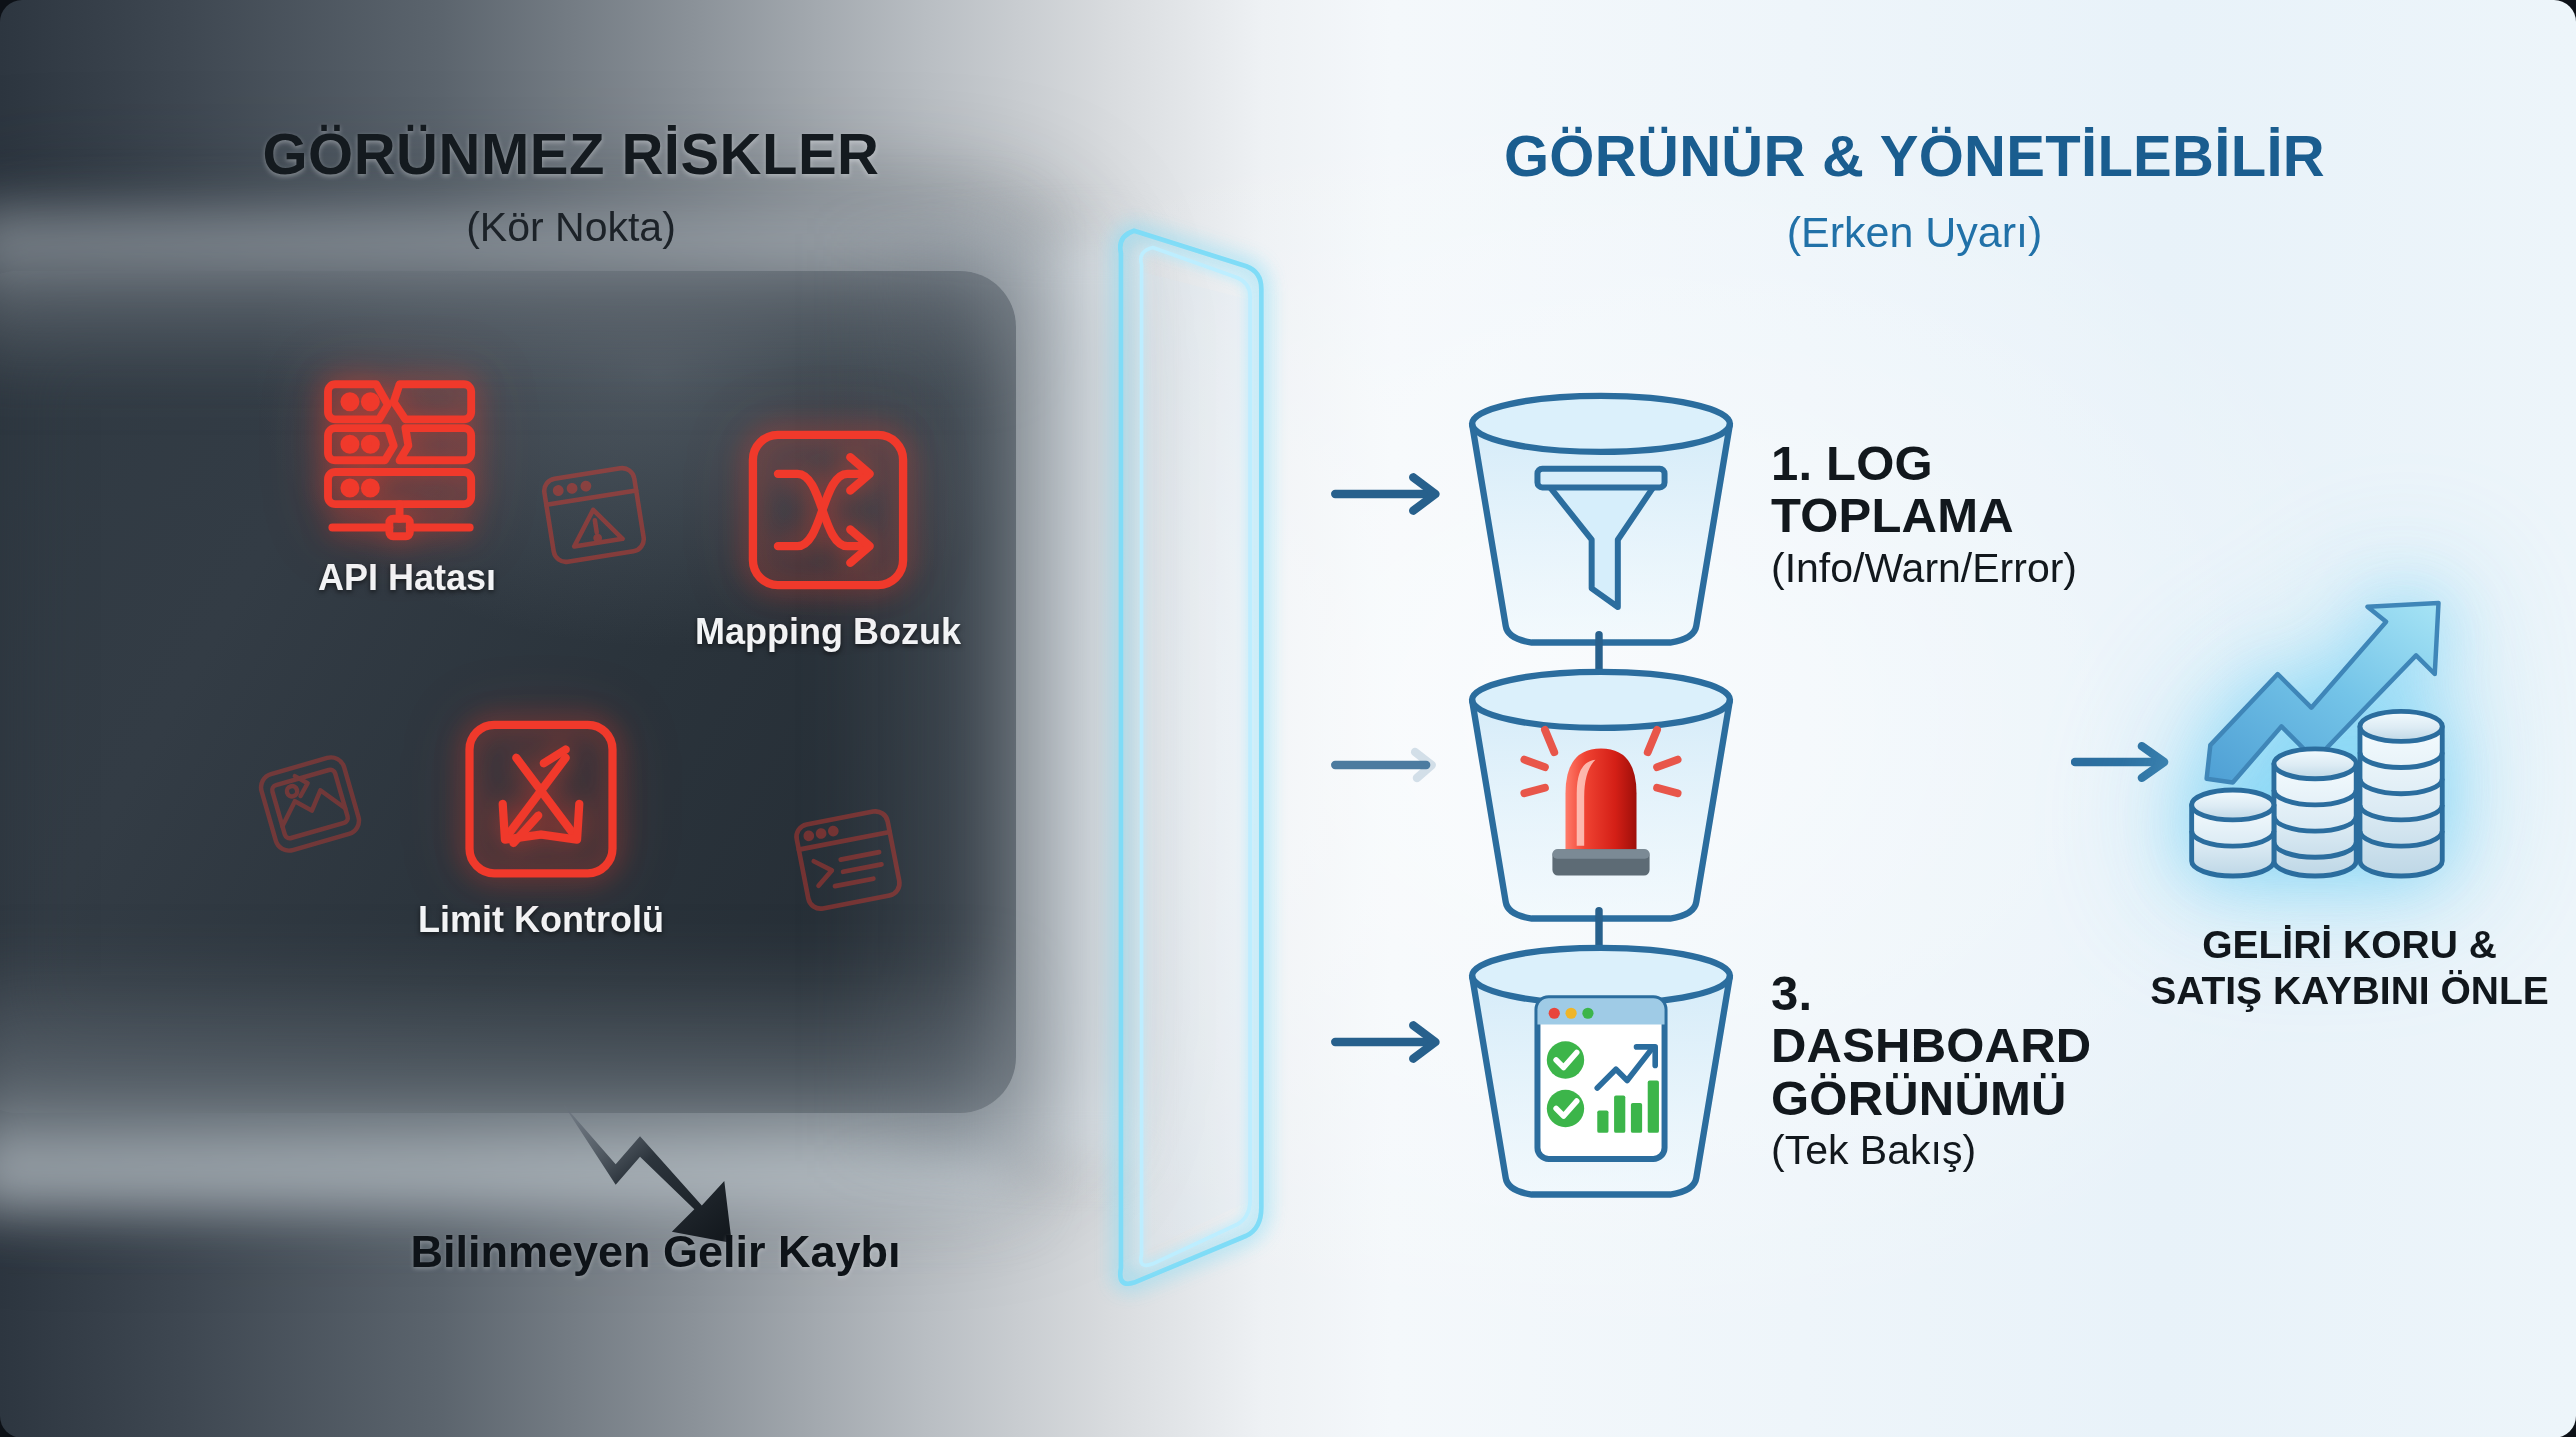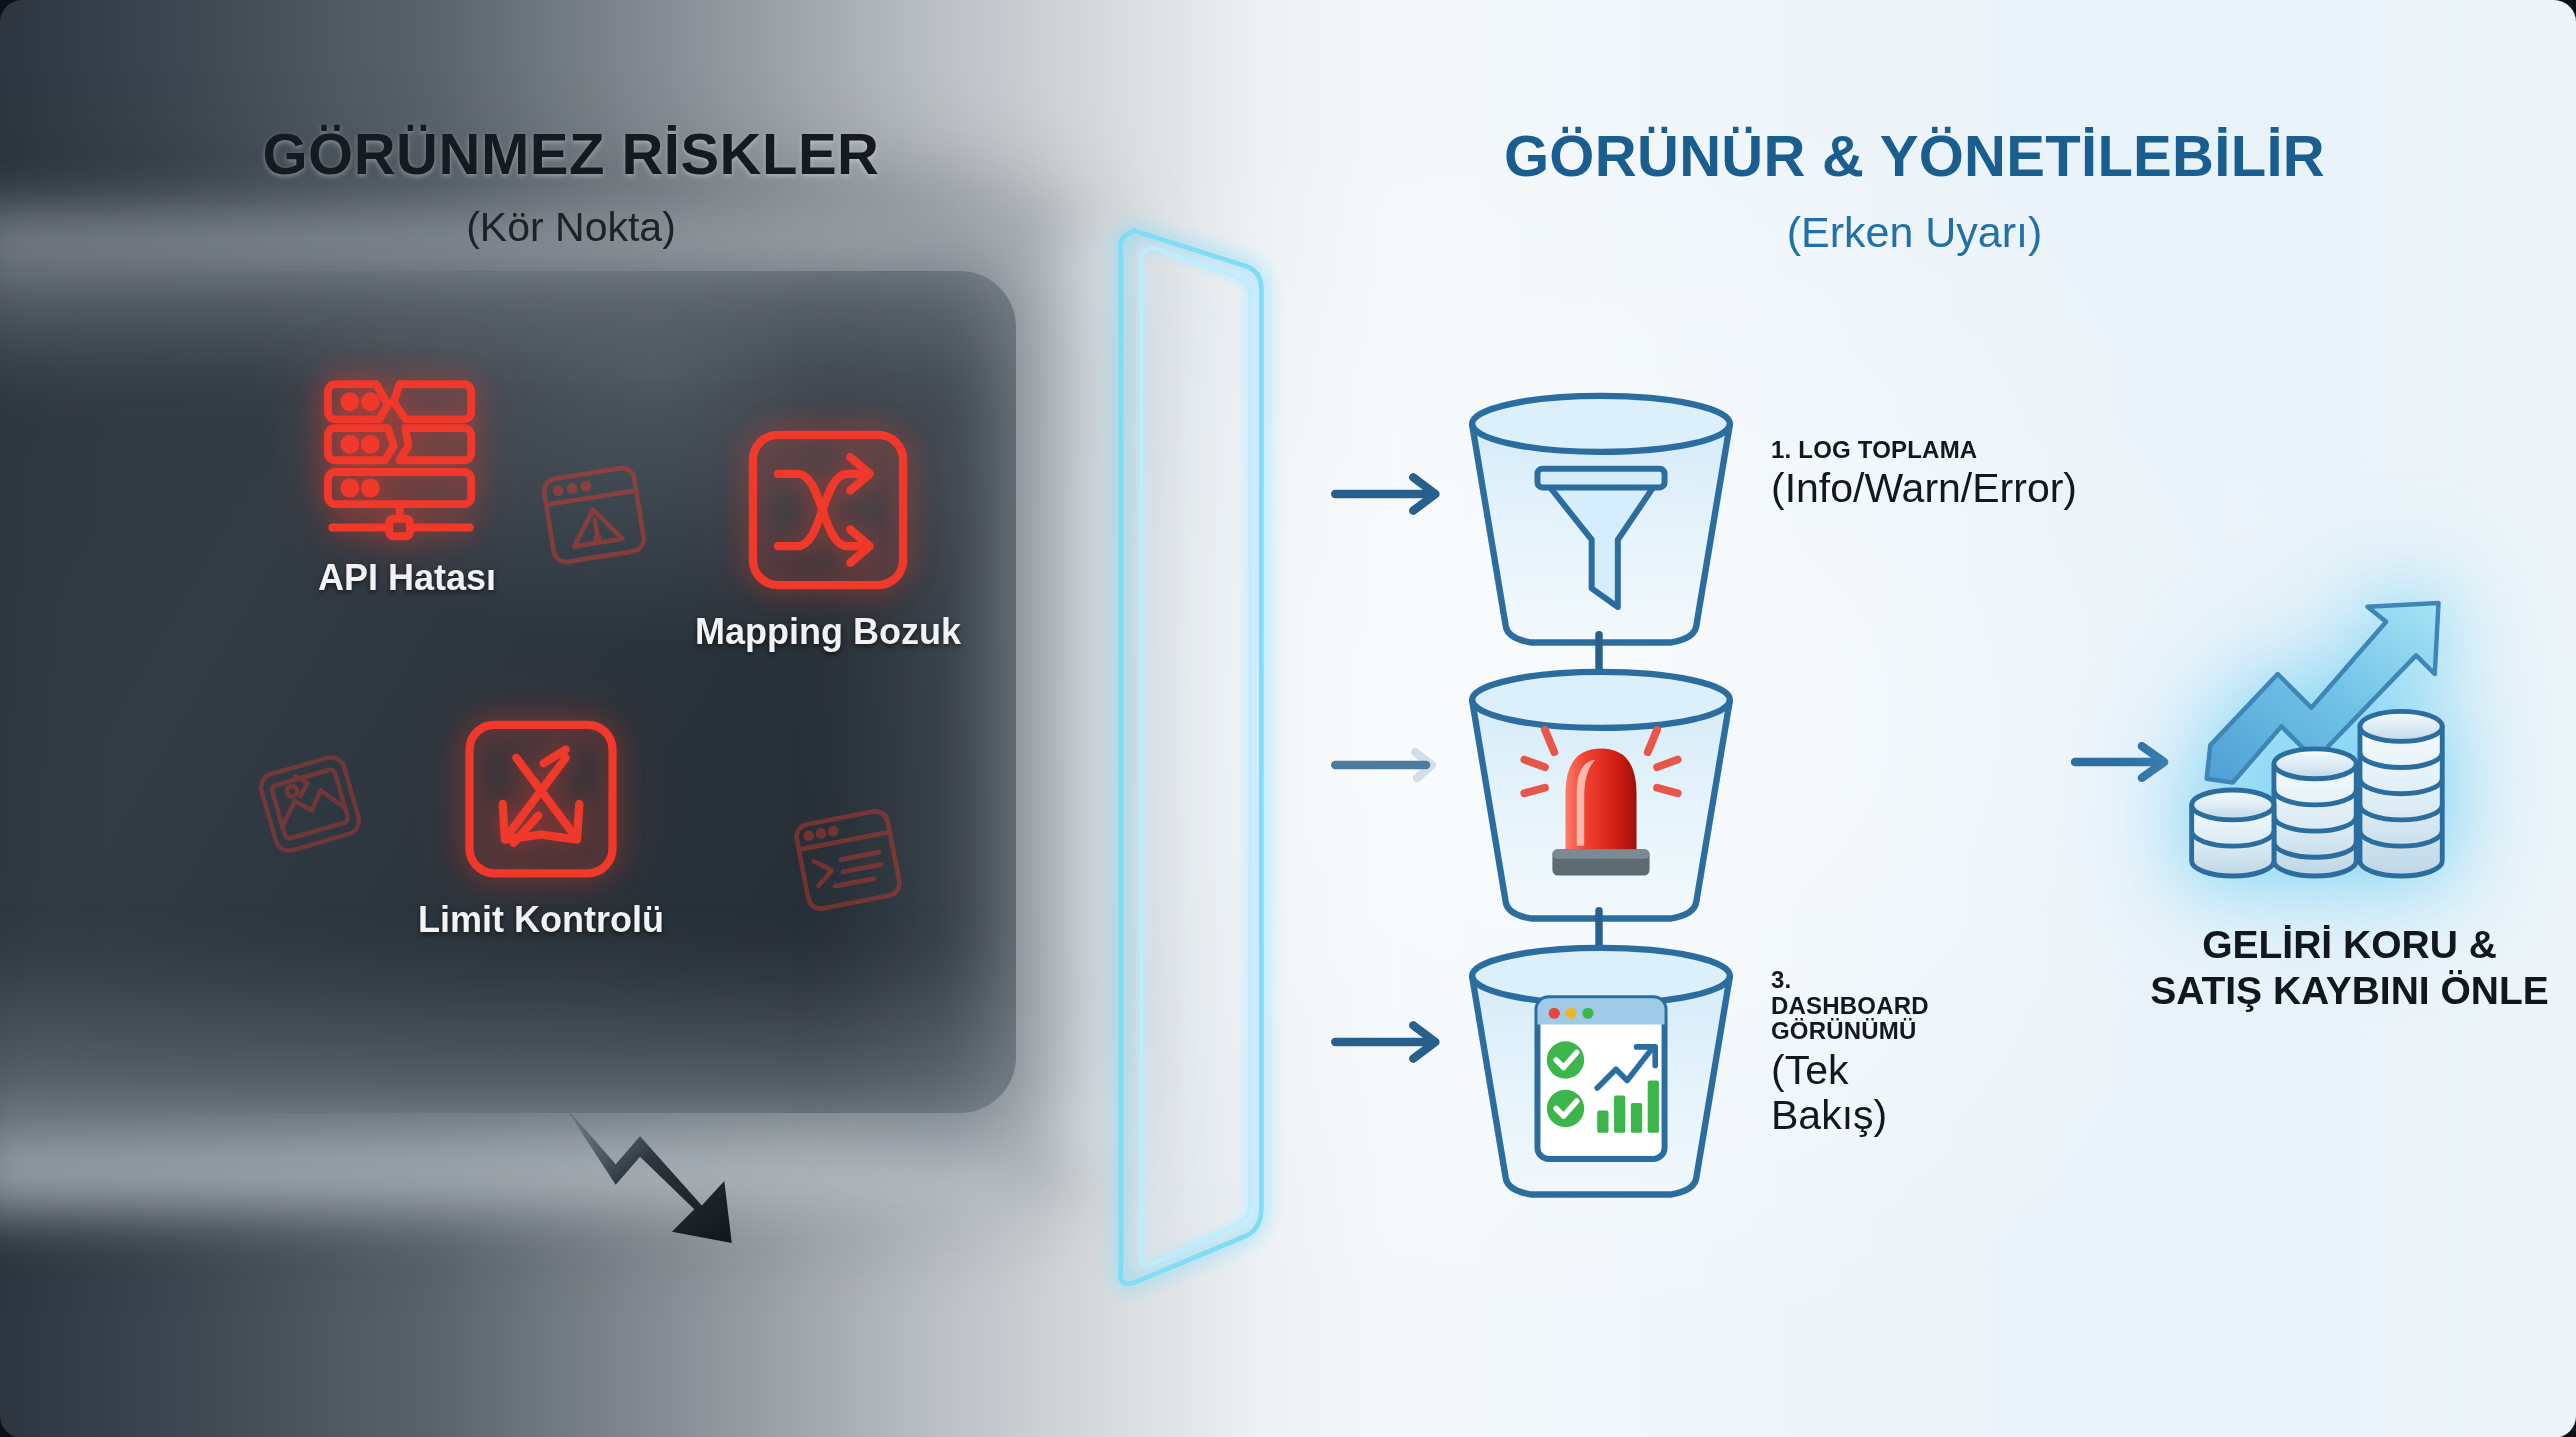--- a/index.html
+++ b/index.html
@@ -92,21 +92,21 @@
     text-shadow:0 1.9px 4.7px rgba(255,255,255,.25);
   }
 
   
   .portal{position:absolute;left:1076px;top:197px;}
 
   
   .stage-row{position:absolute;}
   .stage-txt{position:absolute;}
   .stage-title{
-    color:#12181d;font-size:24px;font-weight:bold;line-height:1.07;letter-spacing:0.2px;
+    color:#12181d;font-size:49px;font-weight:bold;line-height:1.07;letter-spacing:0.2px;
   }
   .stage-sub{color:#12181d;font-size:41px;line-height:1.1;margin-top:3.7px;}
 
   
   .outcome-icon{position:absolute;left:2158px;top:599px;
     filter:drop-shadow(0 0 36px rgba(120,210,245,.8)) drop-shadow(0 0 66px rgba(120,210,245,.45));}
   .outcome-text{
     position:absolute;left:2106px;top:922px;width:487px;text-align:center;
     color:#11171c;font-size:39px;font-weight:bold;line-height:1.18;
   }
@@ -229,20 +229,21 @@
       <defs>
         <linearGradient id="lossg" x1="0" y1="0" x2="1" y2="1">
           <stop offset="0%" stop-color="#6b7480" stop-opacity="0.55"></stop>
           <stop offset="45%" stop-color="#2d353d"></stop>
           <stop offset="100%" stop-color="#11161b"></stop>
         </linearGradient>
       </defs>
       <path d="M6 6 L34 38 L47 23 L80 60 L92 47 L96 80 L64 74 L76 62 L47 34 L34 49 Z" fill="url(#lossg)"></path>
     </svg>
   </div>
+  <div class="loss-text">Bilinmeyen Gelir Kaybı</div>
 
   <div class="portal">
     <svg width="234" height="1123" viewBox="0 0 250 1200">
       <defs>
         <filter id="glow" x="-60%" y="-20%" width="220%" height="140%">
           <feGaussianBlur stdDeviation="11" result="b"></feGaussianBlur>
           <feMerge>
               <feMergeNode in="b"></feMergeNode>
               <feMergeNode in="b"></feMergeNode>
               <feMergeNode in="SourceGraphic"></feMergeNode>

